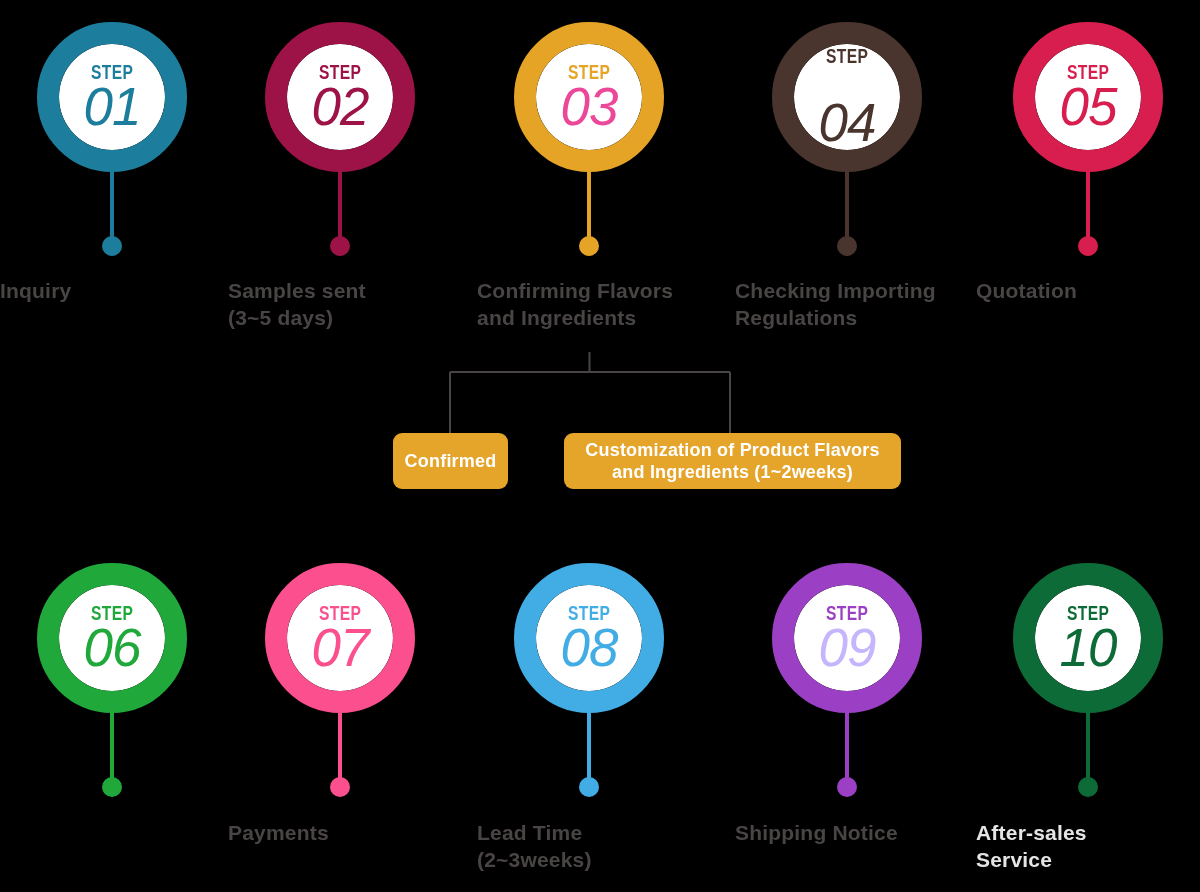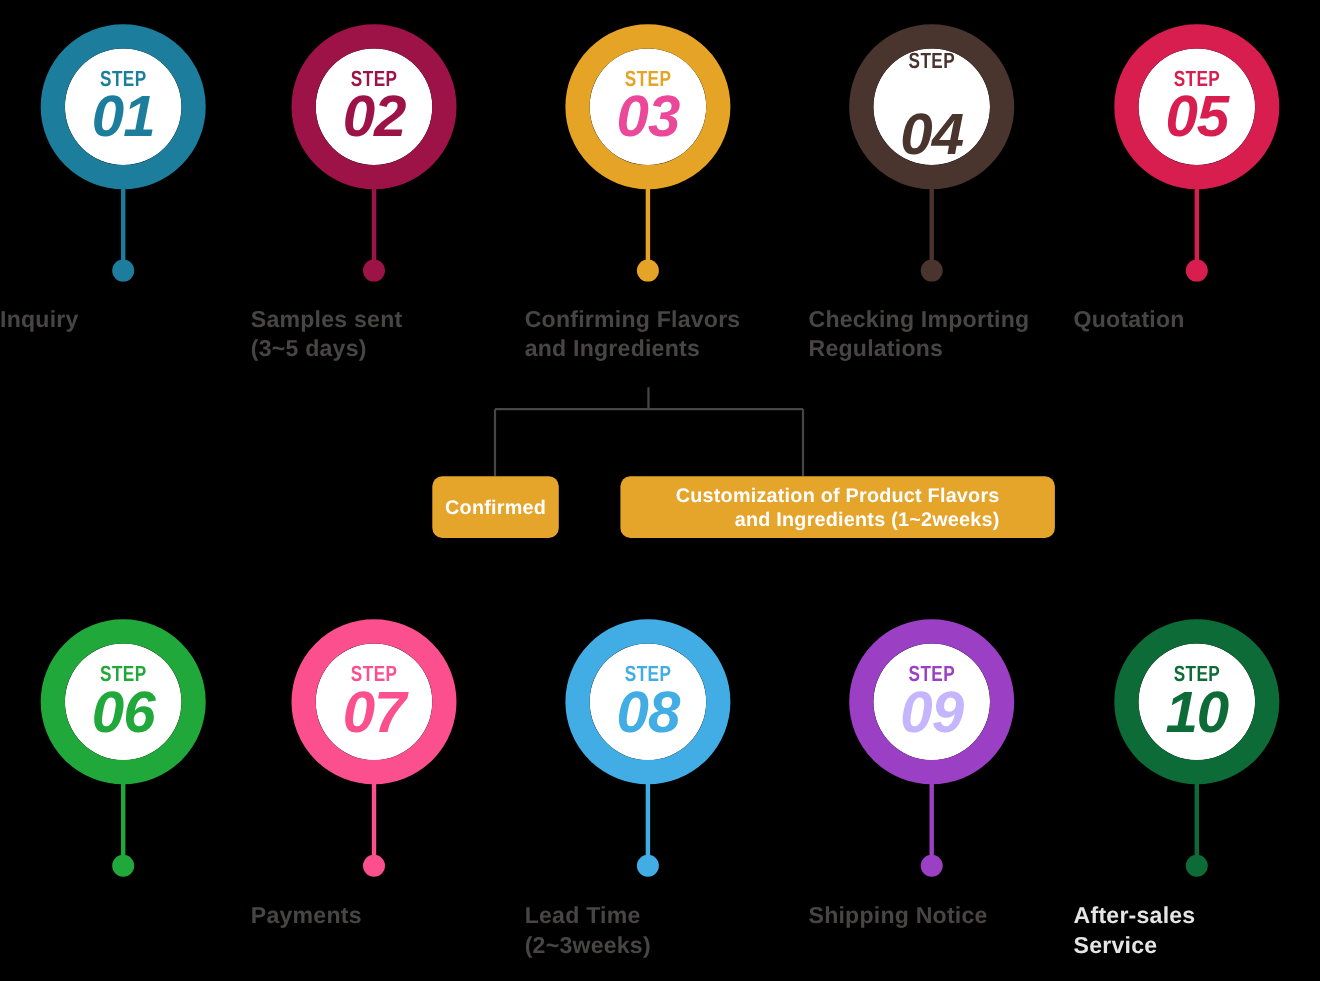--- a/index.html
+++ b/index.html
@@ -60,21 +60,21 @@
     font-size: 20px;
     font-weight: 700;
     letter-spacing: 0.5px;
     transform: scaleX(0.78);
     margin-bottom: 1px;
     font-family: "Liberation Sans", sans-serif;
   }
 
   .step-num {
     font-size: 53px;
-    font-weight: 700;
+    font-weight: 400;
     font-style: italic;
     letter-spacing: -1px;
     line-height: 0.92;
     font-family: "Liberation Sans", sans-serif;
   }
 
   .stem {
     position: absolute;
     left: 50%;
     transform: translateX(-50%);
@@ -136,25 +136,24 @@
     left: 393px;
     top: 433px;
     width: 115px;
     height: 56px;
     font-size: 18px;
   }
 
   #branch-customization {
     left: 564px;
     top: 433px;
-    width: 395px;
+    width: 337px;
     height: 56px;
     font-size: 18px;
     padding: 0 10px;
-    text-align: right;
   }
 </style>
 </head>
 <body>
 
 <div id="canvas" style="background: rgb(0, 0, 0);">
 
   <svg class="branch-svg" viewBox="0 0 1200 892" xmlns="http://www.w3.org/2000/svg">
     <g stroke="#4a4545" stroke-width="2" fill="none">
       <path d="M 589.5 352 L 589.5 372"></path>

